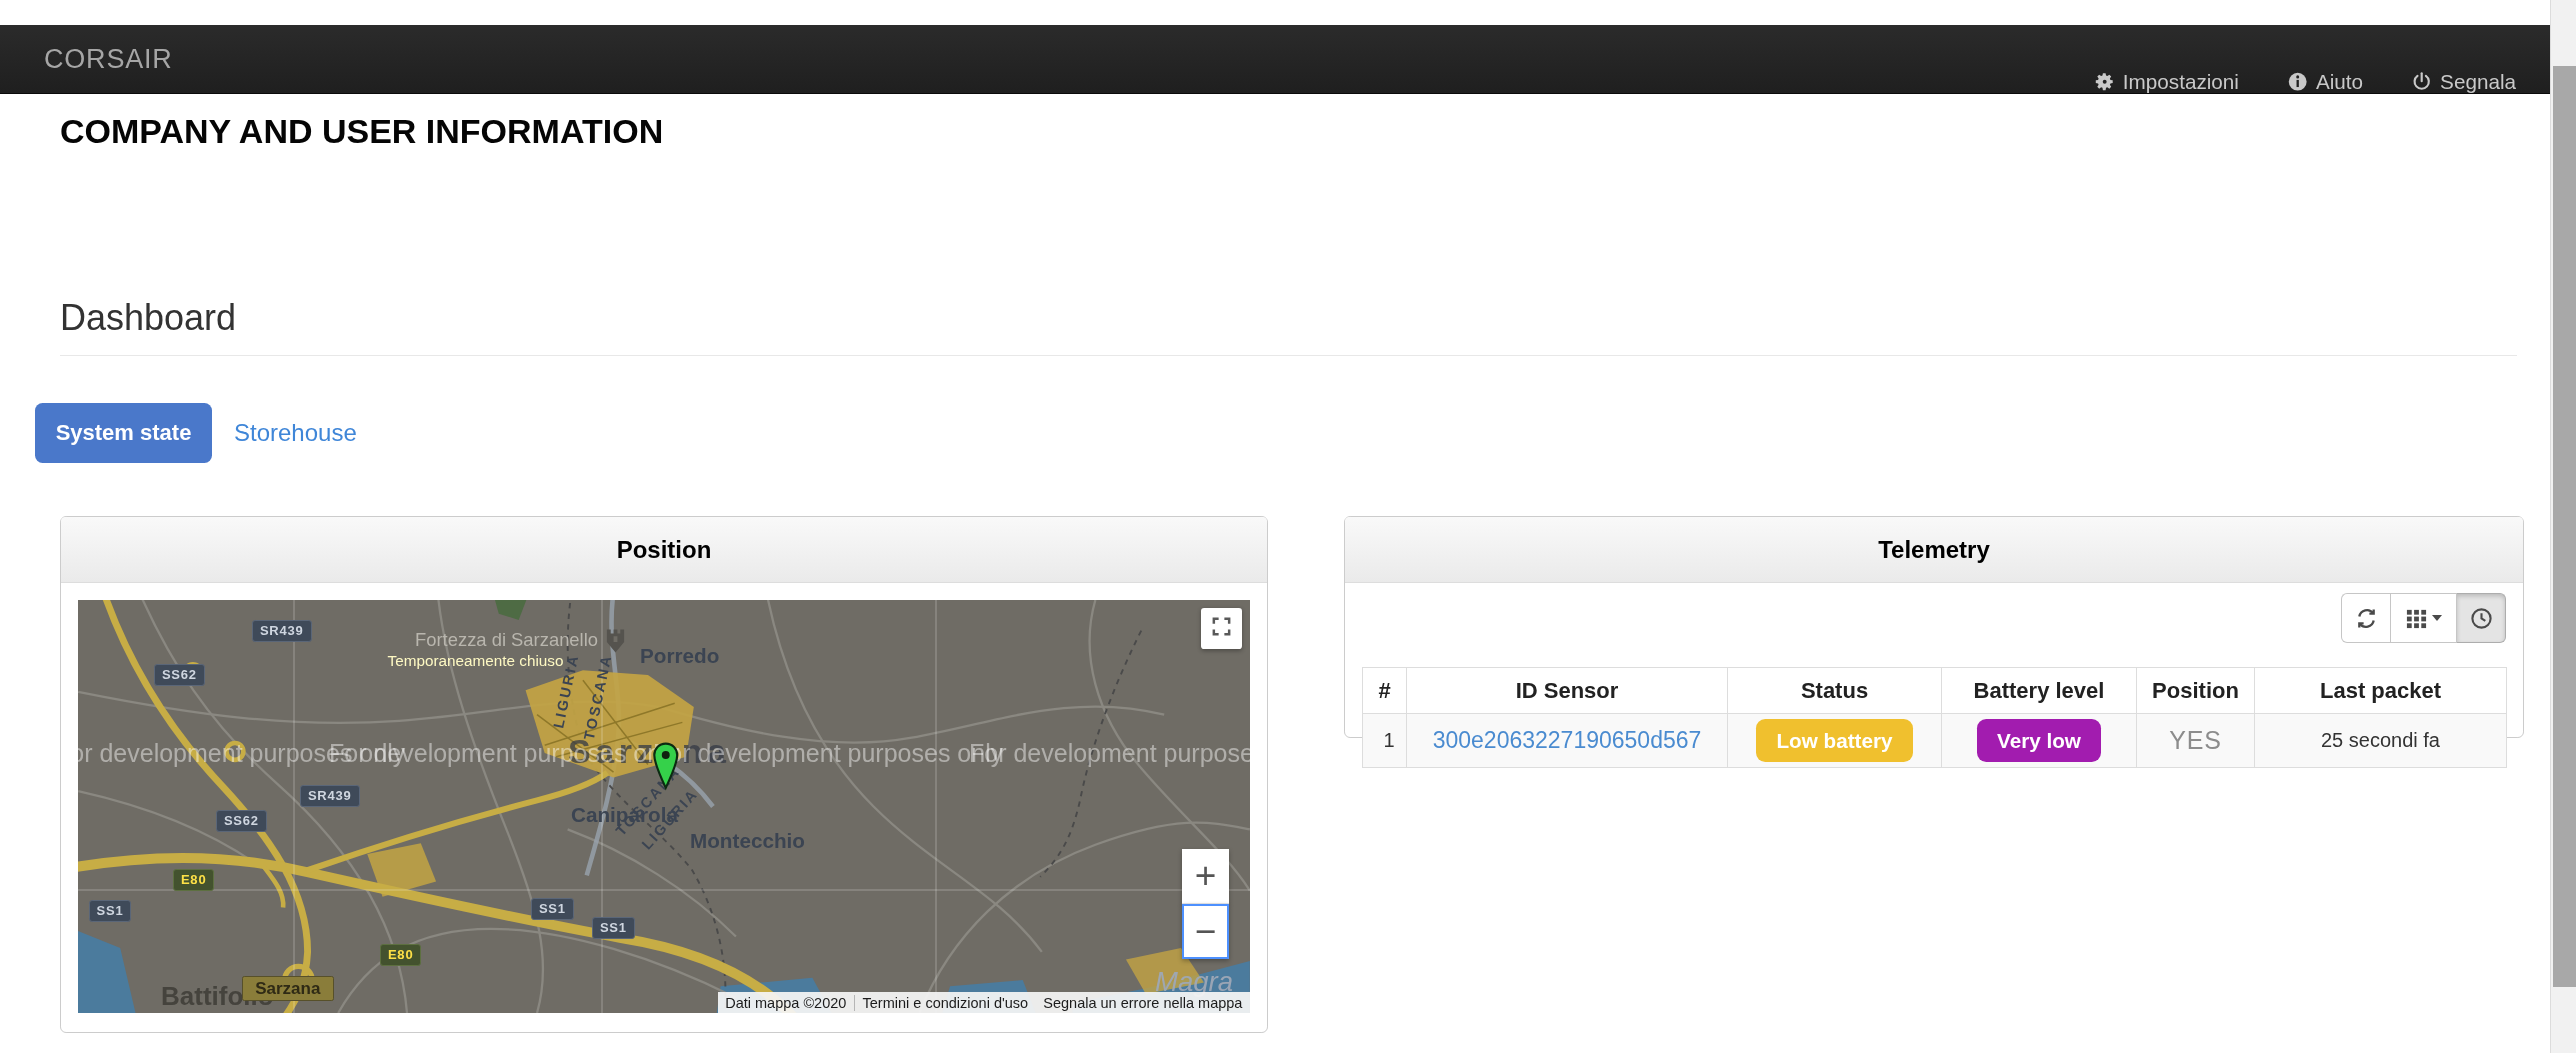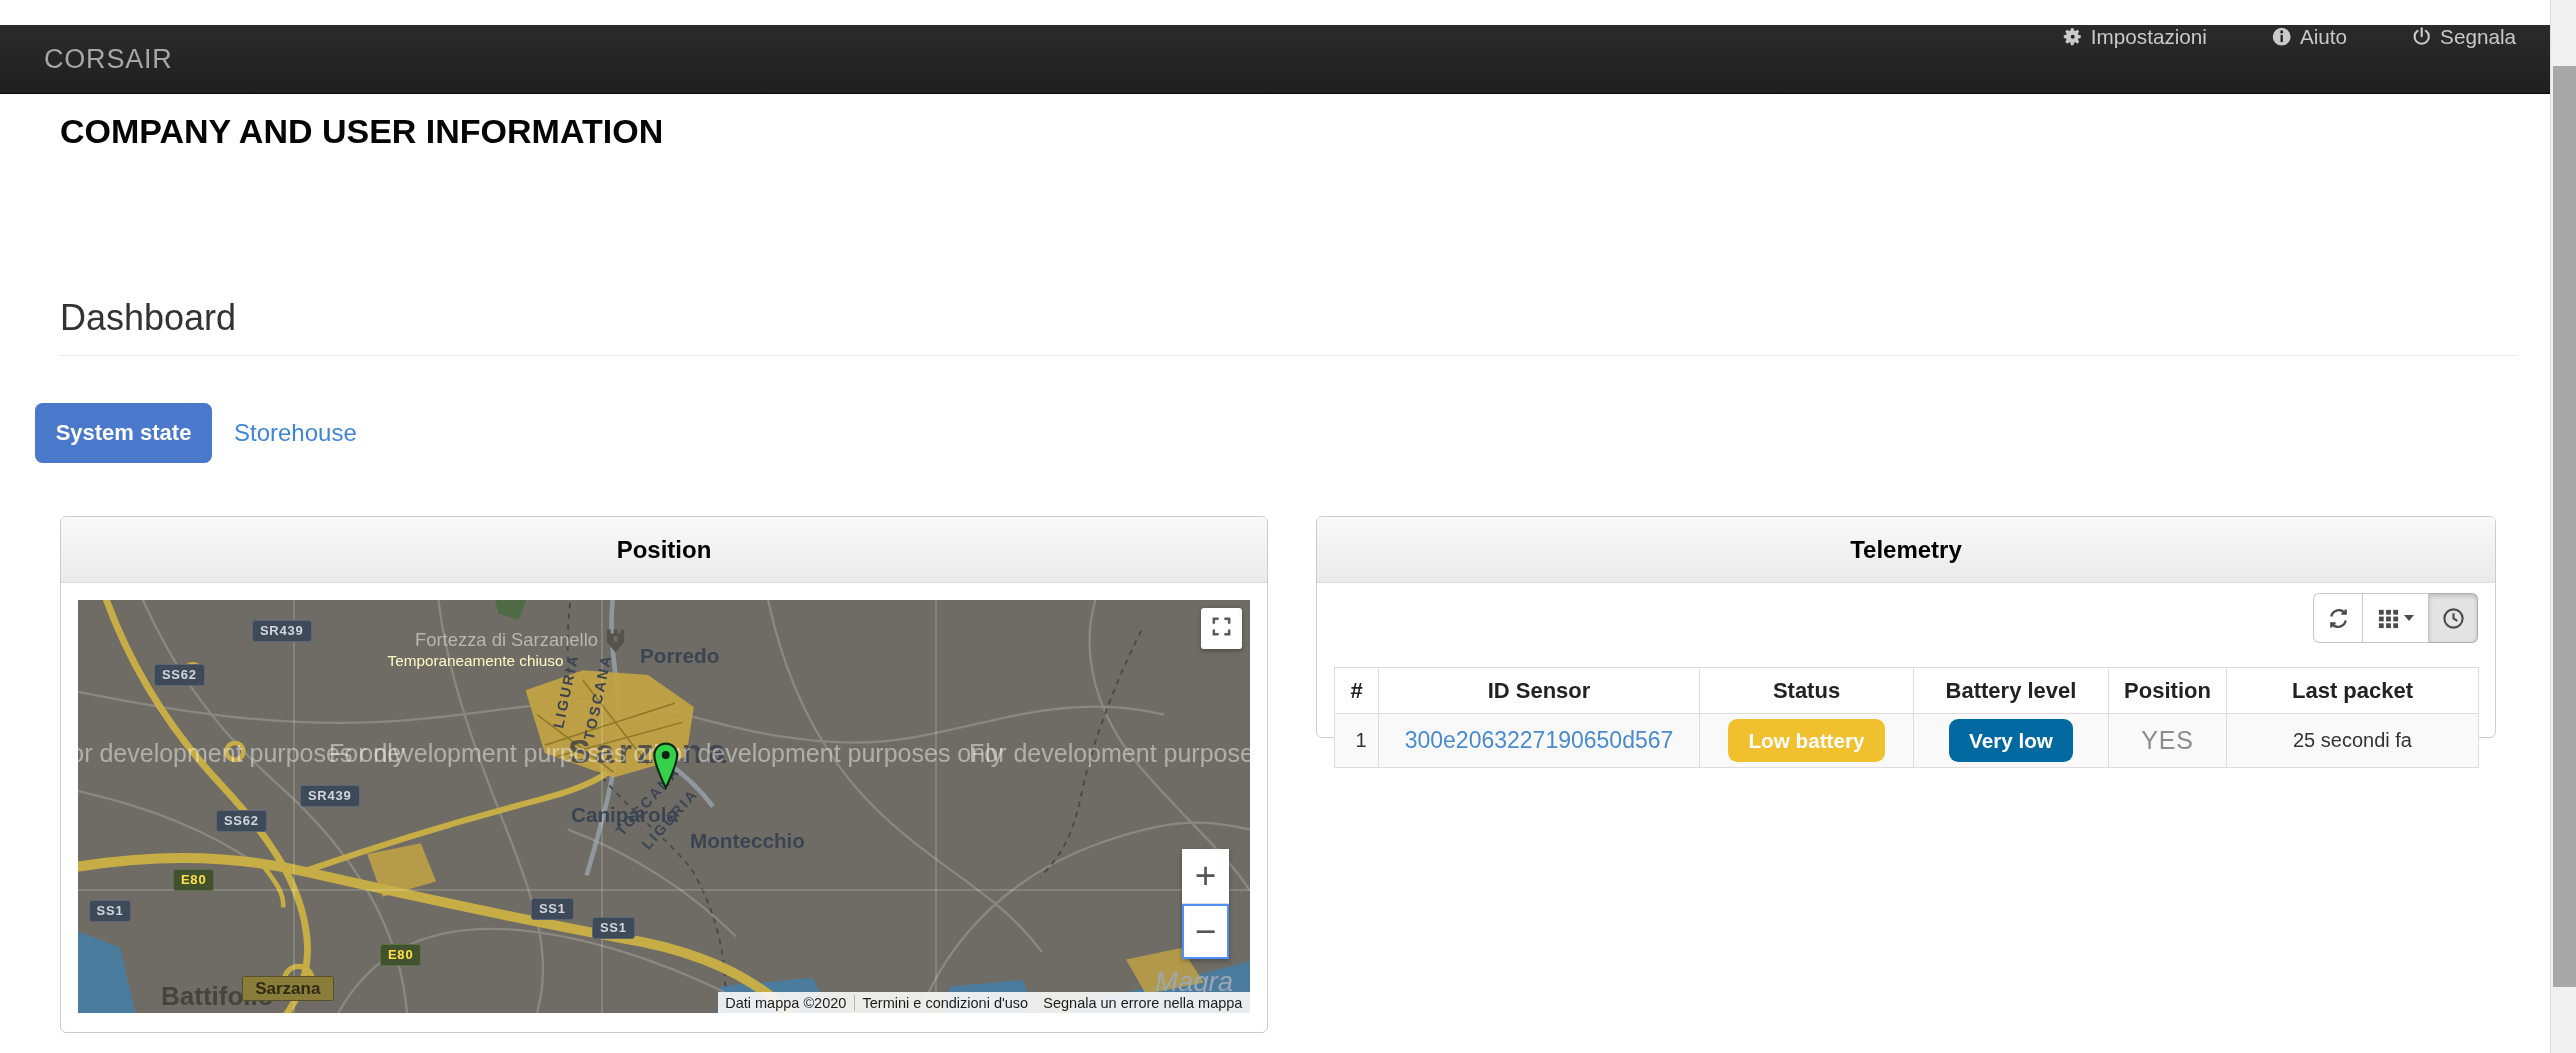--- a/index.html
+++ b/index.html
@@ -6,21 +6,21 @@
   html,body { width:2576px; height:1054px; background:#fff; overflow:hidden;
               font-family:"Liberation Sans", sans-serif; }
   #page { position:absolute; inset:0;padding-left:44px; }
 
   
   .topgap { position:absolute; left:0; top:0; width:2550px; height:24.5px; background:#fff; }
   .navbar { position:absolute; left:0; top:24.5px; width:2550px; height:69px;
             background:linear-gradient(#2b2b2b,#1f1f1f); border-bottom:1.5px solid #0a0a0a; }
   .brand { position:absolute; left:44px; top:0; height:69px; line-height:69px;
            font-size:27px; color:#a6a6a6; letter-spacing:0.8px; }
-  .navmenu { position:absolute; right:34px; top:0; height:69px; display:flex; align-items:flex-start; gap:64px; }
+  .navmenu { position:absolute; right:34px; top:0; height:69px; display:flex; align-items:flex-end; gap:48px; }
   .navitem { display:flex; align-items:center; gap:7.6px; color:#c9c9c9; font-size:20.7px; cursor:pointer; }
   .navitem svg { width:21.4px; height:21.4px; display:block; }
 
   
   .h-company { position:absolute; left:60px; top:112px; font-size:34px; font-weight:600; color:#050505; }
   .h-dash    { position:absolute; left:60px; top:297px; font-size:36px; font-weight:500; color:#333; }
   .rule { position:absolute; left:60px; top:355px; width:2457px; height:0; border-top:1.5px solid #e8e8e8; }
 
   
   .tab-active { position:absolute; left:35px; top:403px; width:177px; height:60px;
@@ -28,21 +28,21 @@
                 display:flex; align-items:center; justify-content:center; cursor:pointer; }
   .tab-link { position:absolute; left:234px; top:403px; height:60px; line-height:60px;
               font-size:24px; color:#3f86d8; cursor:pointer; }
 
   
   .panel { position:absolute; background:#fff; border:1.5px solid #ccc; border-radius:6.1px; }
   .panel-heading { height:66px; background:linear-gradient(#f9f9f9,#eaeaea);
                    border-bottom:1.5px solid #ddd; border-radius:4.6px 4.6px 0 0;
                    text-align:center; line-height:66px; font-size:24px; font-weight:700; color:#000; }
   #panel-position { left:60px; top:516px; width:1208px; height:517px; }
-  #panel-telemetry { left:1316px; top:516px; width:1180px; height:222px; }
+  #panel-telemetry { left:1344px; top:516px; width:1180px; height:222px; }
 
   
   .map { position:absolute; left:17px; top:83px; width:1172px; height:413px;
          background:#6f6c65; overflow:hidden; }
   .map svg.mapart { position:absolute; left:0; top:0; }
   .tile-v { position:absolute; top:0; width:1.5px; height:100%; background:rgba(255,255,255,.16); }
   .tile-h { position:absolute; left:0; height:1.5px; width:100%; background:rgba(255,255,255,.16); }
   .wmark { position:absolute; top:139px; font-size:25px; color:rgba(255,255,255,.45); white-space:nowrap; }
   .maplabel { position:absolute; white-space:nowrap; color:#3b4452; font-weight:600; }
   .lab-light { color:#b9b6ae; font-weight:400; }
@@ -90,21 +90,21 @@
 
   table.tele { position:absolute; left:17px; top:150px; border-collapse:collapse; table-layout:fixed; }
   table.tele th, table.tele td { border:1.5px solid #ddd; text-align:center; overflow:hidden; }
   table.tele th { height:46px; font-size:22px; font-weight:700; color:#222; background:#fff; }
   table.tele td { height:54px; background:#f9f9f9; }
   td.c-num { text-align:left; padding-left:9.2px; font-size:20px; color:#333; }
   .id-link { font-size:23px; color:#4a8bd0; cursor:pointer; }
   .badge { display:inline-block; font-size:20.7px; font-weight:700; color:#fff;
            padding:9.2px 20px; border-radius:9.2px; }
   .badge-warning { background:#f0c02e; }
-  .badge-danger { background:#0369a1; }
+  .badge-danger { background:#a21caf; }
   .val-yes { font-size:25px; color:#8c8c8c; letter-spacing:0.8px; }
   .val-last { font-size:20px; color:#333; }
 
   
   .scrollbar { position:absolute; right:0; top:0; width:26px; height:1054px;
                background:#f1f1f1; border-left:1.5px solid #dcdcdc; }
   .scroll-thumb { position:absolute; left:1.5px; top:66px; width:23px; height:921px; background:#a8a8a8; }
 </style>
 </head>
 <body>

